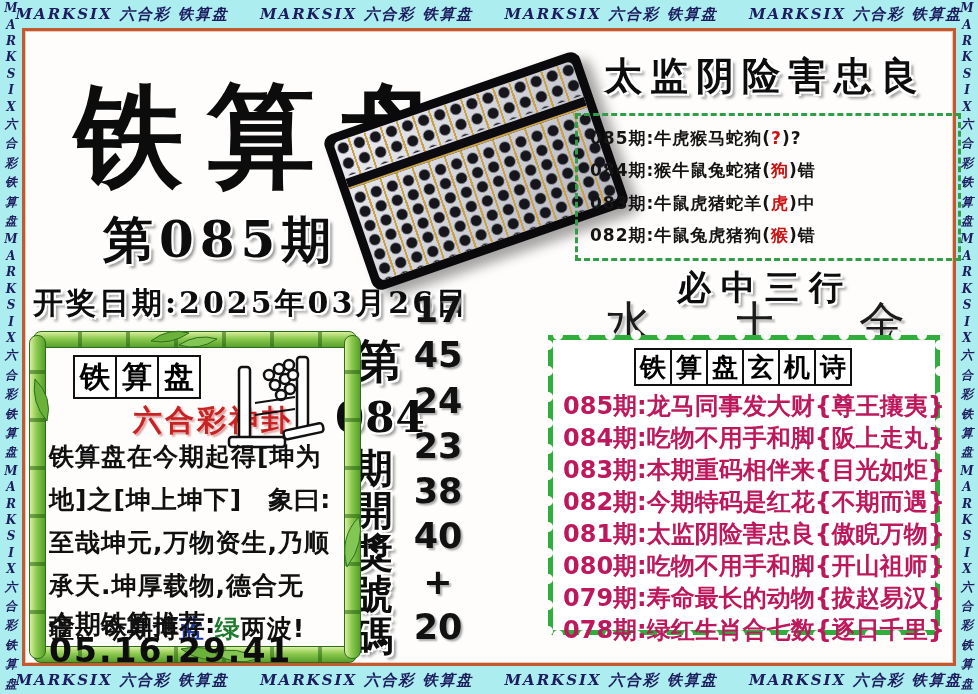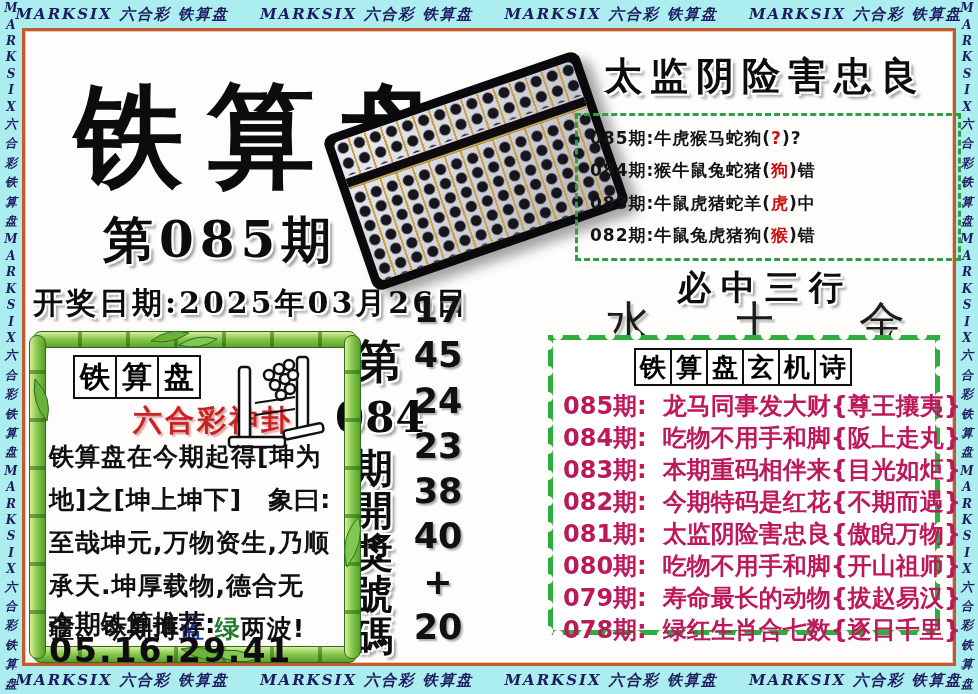--- a/index.html
+++ b/index.html
@@ -115,21 +115,21 @@
      background-image:radial-gradient(circle 5px at 50% 50%,#fffdfb 4.5px,rgba(255,255,255,0) 5.5px);
      background-size:12px 26px;background-repeat:repeat-y;}
   .perf.r{top:-8px;bottom:-8px;right:-11px;width:12px;
      background-image:radial-gradient(circle 5px at 50% 50%,#fffdfb 4.5px,rgba(255,255,255,0) 5.5px);
      background-size:12px 26px;background-repeat:repeat-y;}
   .poem-title{position:absolute;left:0;right:0;top:8px;display:flex;justify-content:center;}
   .poem-title .box-char{width:34px;height:34px;font-size:26px;}
   .poem-rows{position:absolute;left:10px;right:10px;top:50px;bottom:4px;display:flex;
              flex-direction:column;justify-content:space-between;}
   .poem-row{display:flex;font-size:24px;font-weight:bold;color:#be185d;white-space:nowrap;}
-  .poem-row .p-text{margin-left:16px;}
+  .poem-row .p-text{}
   .poem-row .p-note{margin-left:auto;}
 </style>
 </head>
 <body>
 
 <div class="page">
 
   <div class="h-strip top">
       <span>MARKSIX 六合彩 铁算盘</span>
       <span>MARKSIX 六合彩 铁算盘</span>

